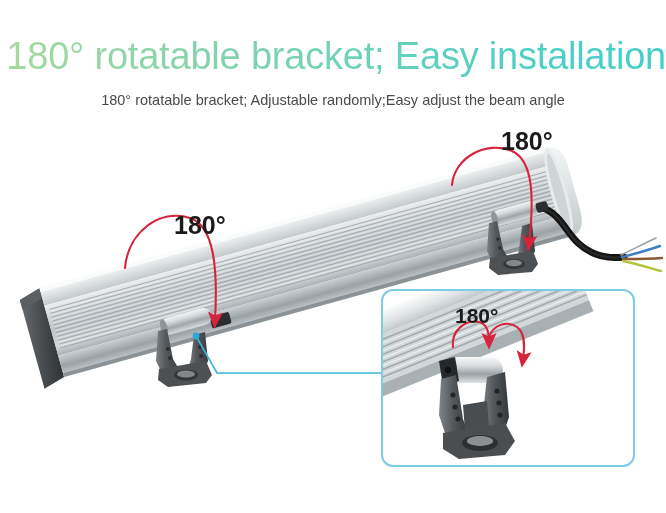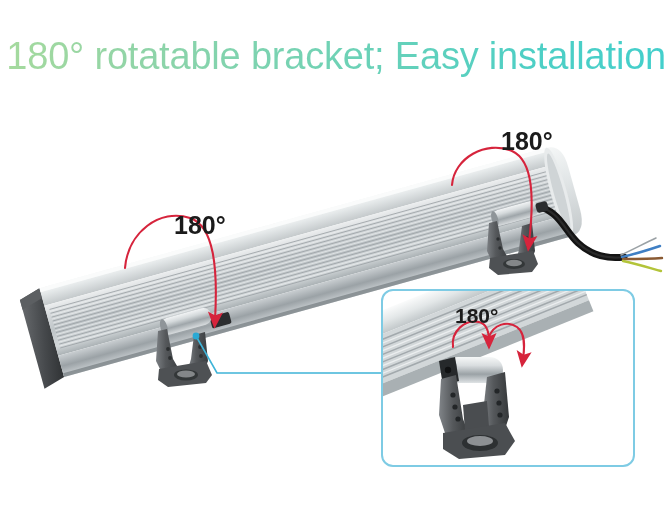--- a/index.html
+++ b/index.html
@@ -62,20 +62,21 @@
   
   .layer{position:absolute;left:0;top:0;width:666px;height:513px;}
   .layer.nohit{pointer-events:none;}
 </style>
 </head>
 <body>
 
 <div id="stage">
 
   <div class="title">180° rotatable bracket; Easy installation</div>
+  <div class="subtitle">180° rotatable bracket; Adjustable randomly;Easy adjust the beam angle</div>
 
   <svg class="layer nohit" viewBox="0 0 666 513" width="666" height="513" xmlns="http://www.w3.org/2000/svg">
     <defs>
 
       <linearGradient id="gTop" x1="0" y1="0" x2="0" y2="1">
         <stop offset="0%" stop-color="#f4f6f6"></stop>
         <stop offset="35%" stop-color="#e4e8e9"></stop>
         <stop offset="100%" stop-color="#c4c9cb"></stop>
       </linearGradient>
 

